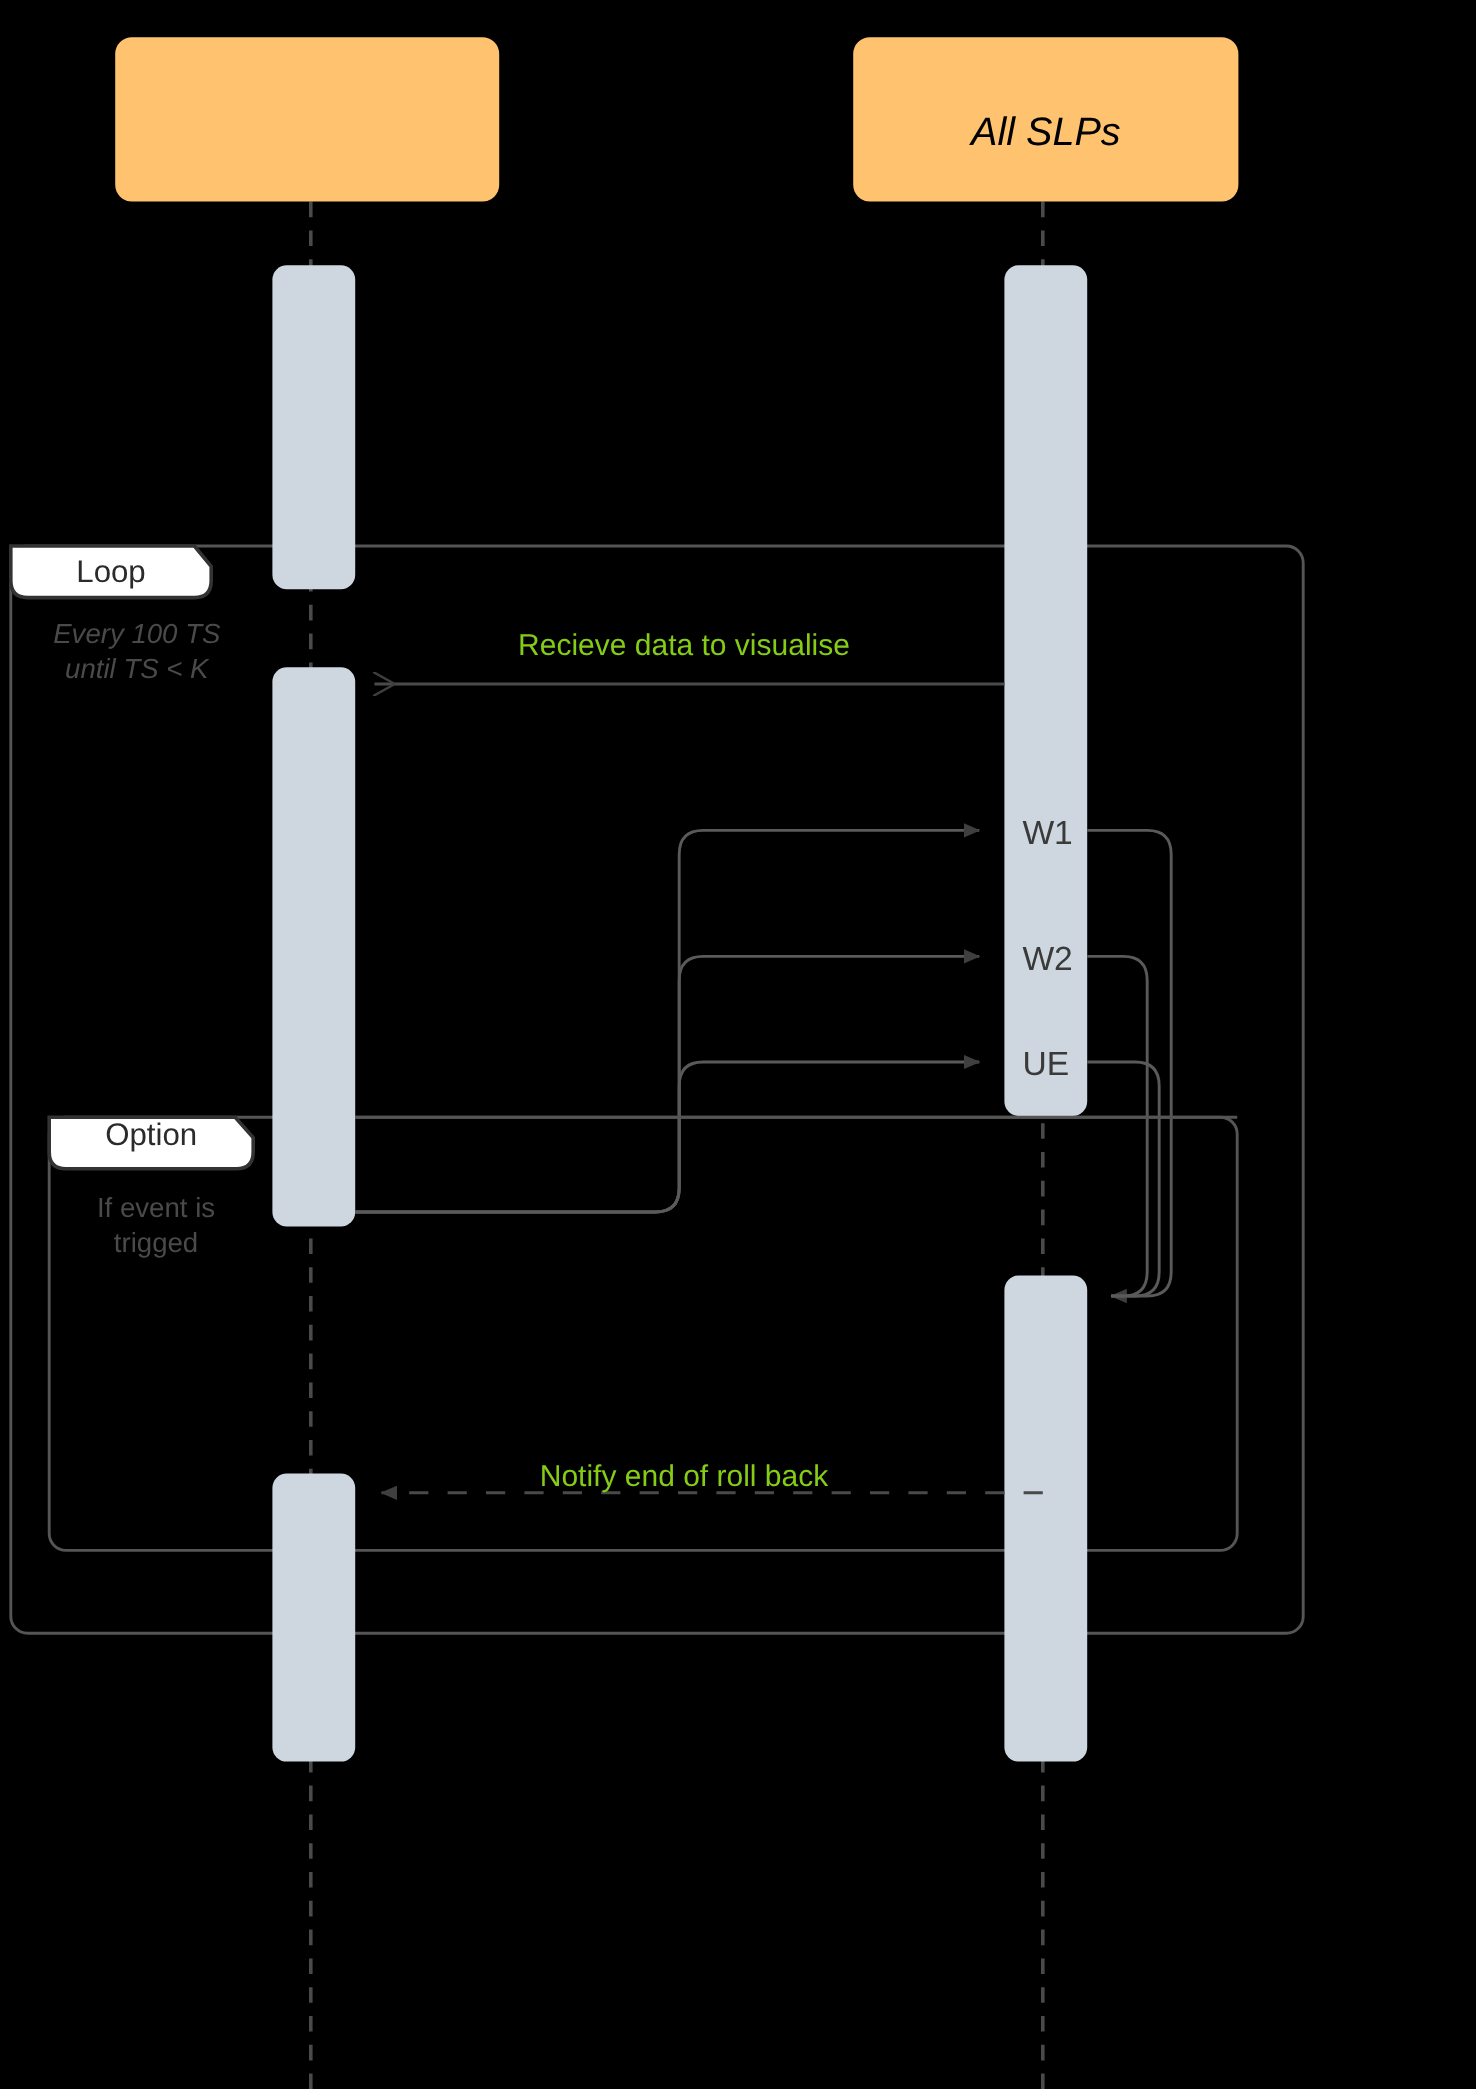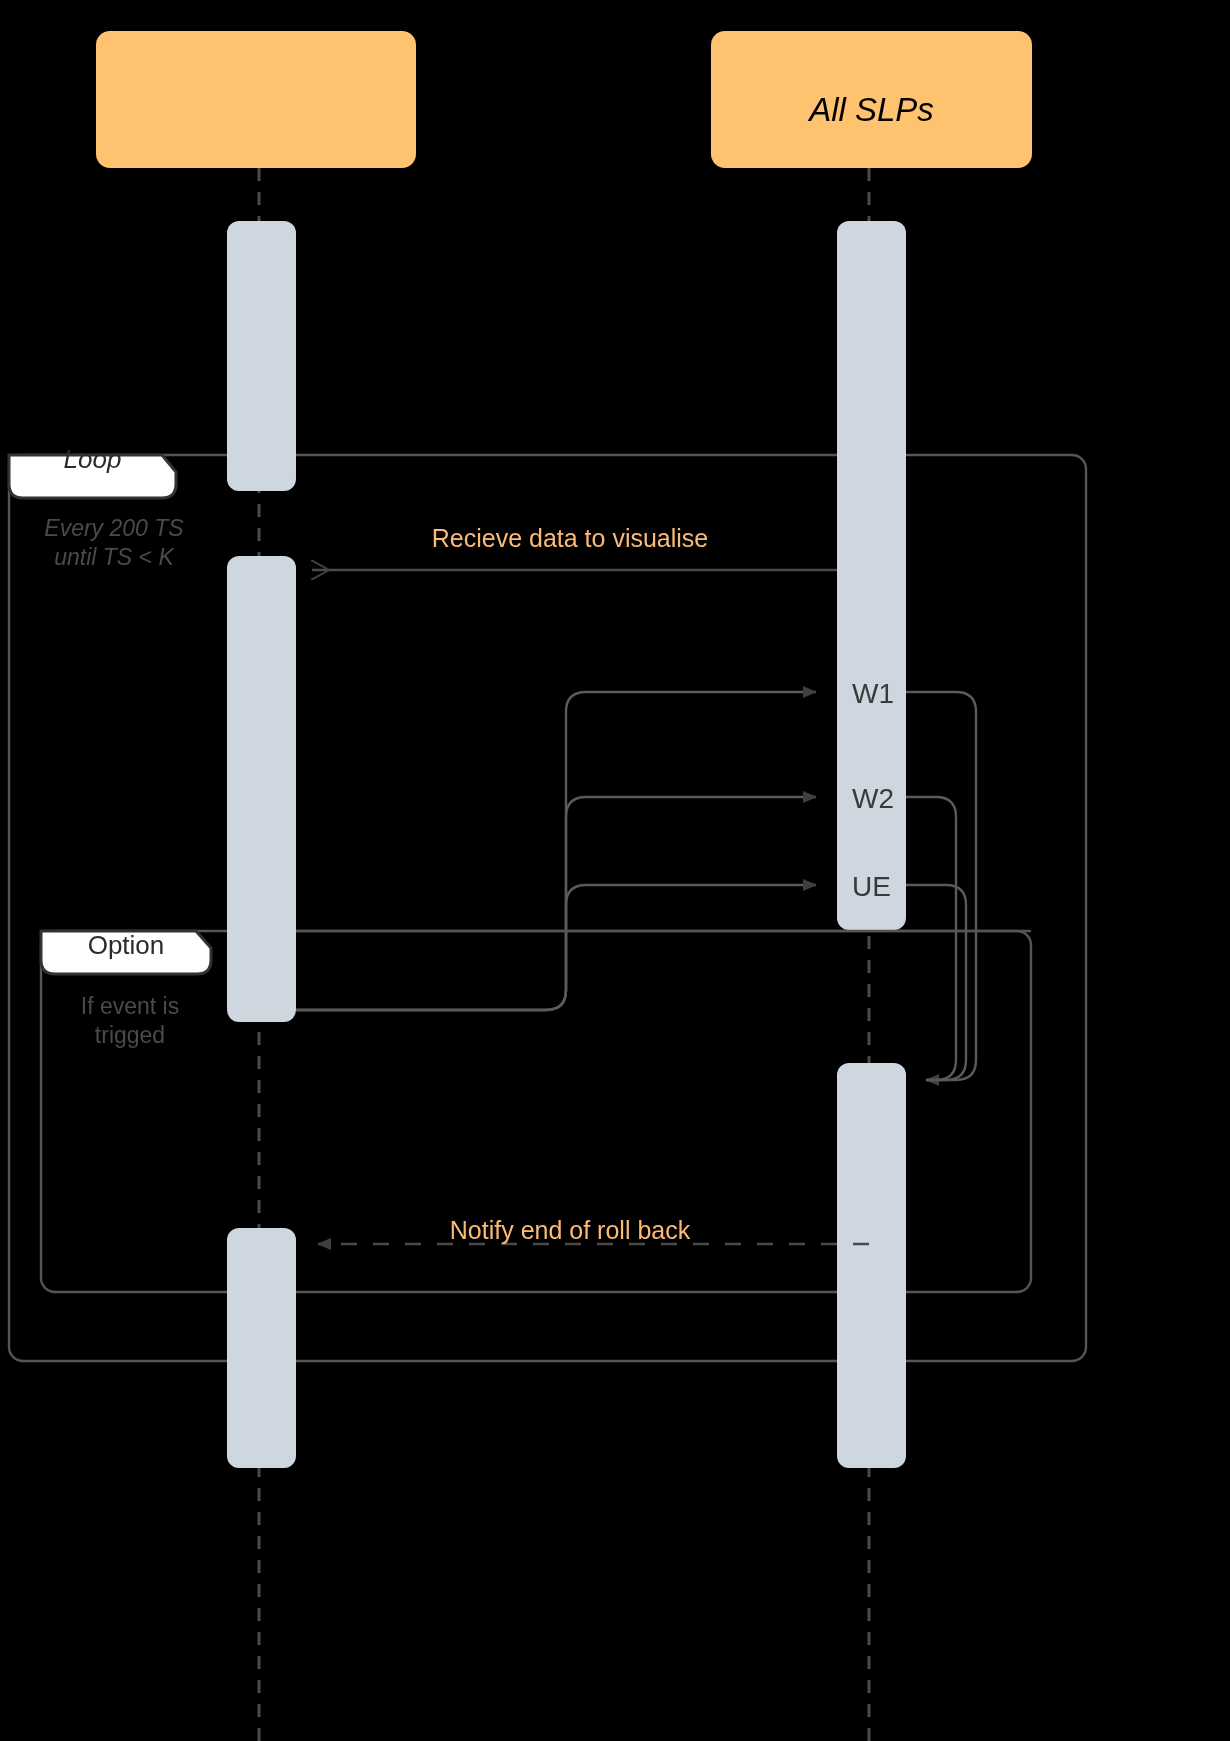--- a/index.html
+++ b/index.html
@@ -1,21 +1,21 @@
 <!DOCTYPE html>
 <html><head>
 <meta charset="utf-8">
 <title>Sequence Diagram</title>
 <style>
   html,body{margin:0;padding:0;background:#000;}
   body{width:1230px;height:1741px;font-family:"Liberation Sans",sans-serif;}
   #stage{position:relative;width:1230px;height:1741px;background:#000;overflow:hidden;}
   svg.layer{position:absolute;left:0;top:0;width:1230px;height:1741px;}
   .lbl{position:absolute;color:#3a3a3a;font-size:25px;line-height:30px;white-space:pre;}
-  .lbl.msg{color:#fdba74;}
+  .lbl.msg{color:#84cc16;}
   .part-title{
     position:absolute;display:flex;align-items:center;justify-content:center;
     font-style:italic;font-size:33px;color:#000;text-align:center;
   }
   .frame-tag{
     position:absolute;display:flex;align-items:center;justify-content:center;
     background:#ffffff;color:#2b2b2b;font-size:26px;
   }
   .frame-cond{position:absolute;color:#4a4a4a;font-size:23px;line-height:28px;text-align:center;}
   .frame-cond.it{font-style:italic;color:#4a4a4a;}
@@ -84,25 +84,25 @@
 
     <g>
       <path d="M9,455 L162,455 L176,472 L176,484 Q176,498 162,498 L23,498 Q9,498 9,484 Z" fill="#ffffff" stroke="#333" stroke-width="3"></path>
       <path d="M41,931 L196,931 L211,948 L211,960 Q211,974 197,974 L55,974 Q41,974 41,960 Z" fill="#ffffff" stroke="#333" stroke-width="3"></path>
     </g>
   </svg>
 
 
   <div class="part-title" style="left:711px;top:31px;width:321px;height:157px;border-radius:29px;">All SLPs</div>
 
-  <div class="frame-tag" style="left:9px;top:438px;width:167px;height:43px;font-style:italic;background:transparent;">Loop</div>
+  <div class="frame-tag" style="left:9px;top:455px;width:167px;height:43px;background:transparent;">Loop</div>
 
   <div class="frame-tag" style="left:41px;top:931px;width:170px;height:28px;background:transparent;">Option</div>
 
-  <div class="frame-cond it" style="left:14px;top:514px;width:200px;">Every 200 TS</div>
+  <div class="frame-cond it" style="left:14px;top:514px;width:200px;">Every 100 TS</div>
   <div class="frame-cond it" style="left:14px;top:543px;width:200px;">until TS &lt; K</div>
 
   <div class="frame-cond" style="left:30px;top:992px;width:200px;text-align:center;">If event is</div>
   <div class="frame-cond" style="left:30px;top:1021px;width:200px;">trigged</div>
 
   <div class="lbl msg" style="left:340px;top:523px;width:460px;text-align:center;">Recieve data to visualise</div>
 
 
   <div class="lbl msg" style="left:410px;top:1215px;width:320px;text-align:center;">Notify end of roll back</div>
 

